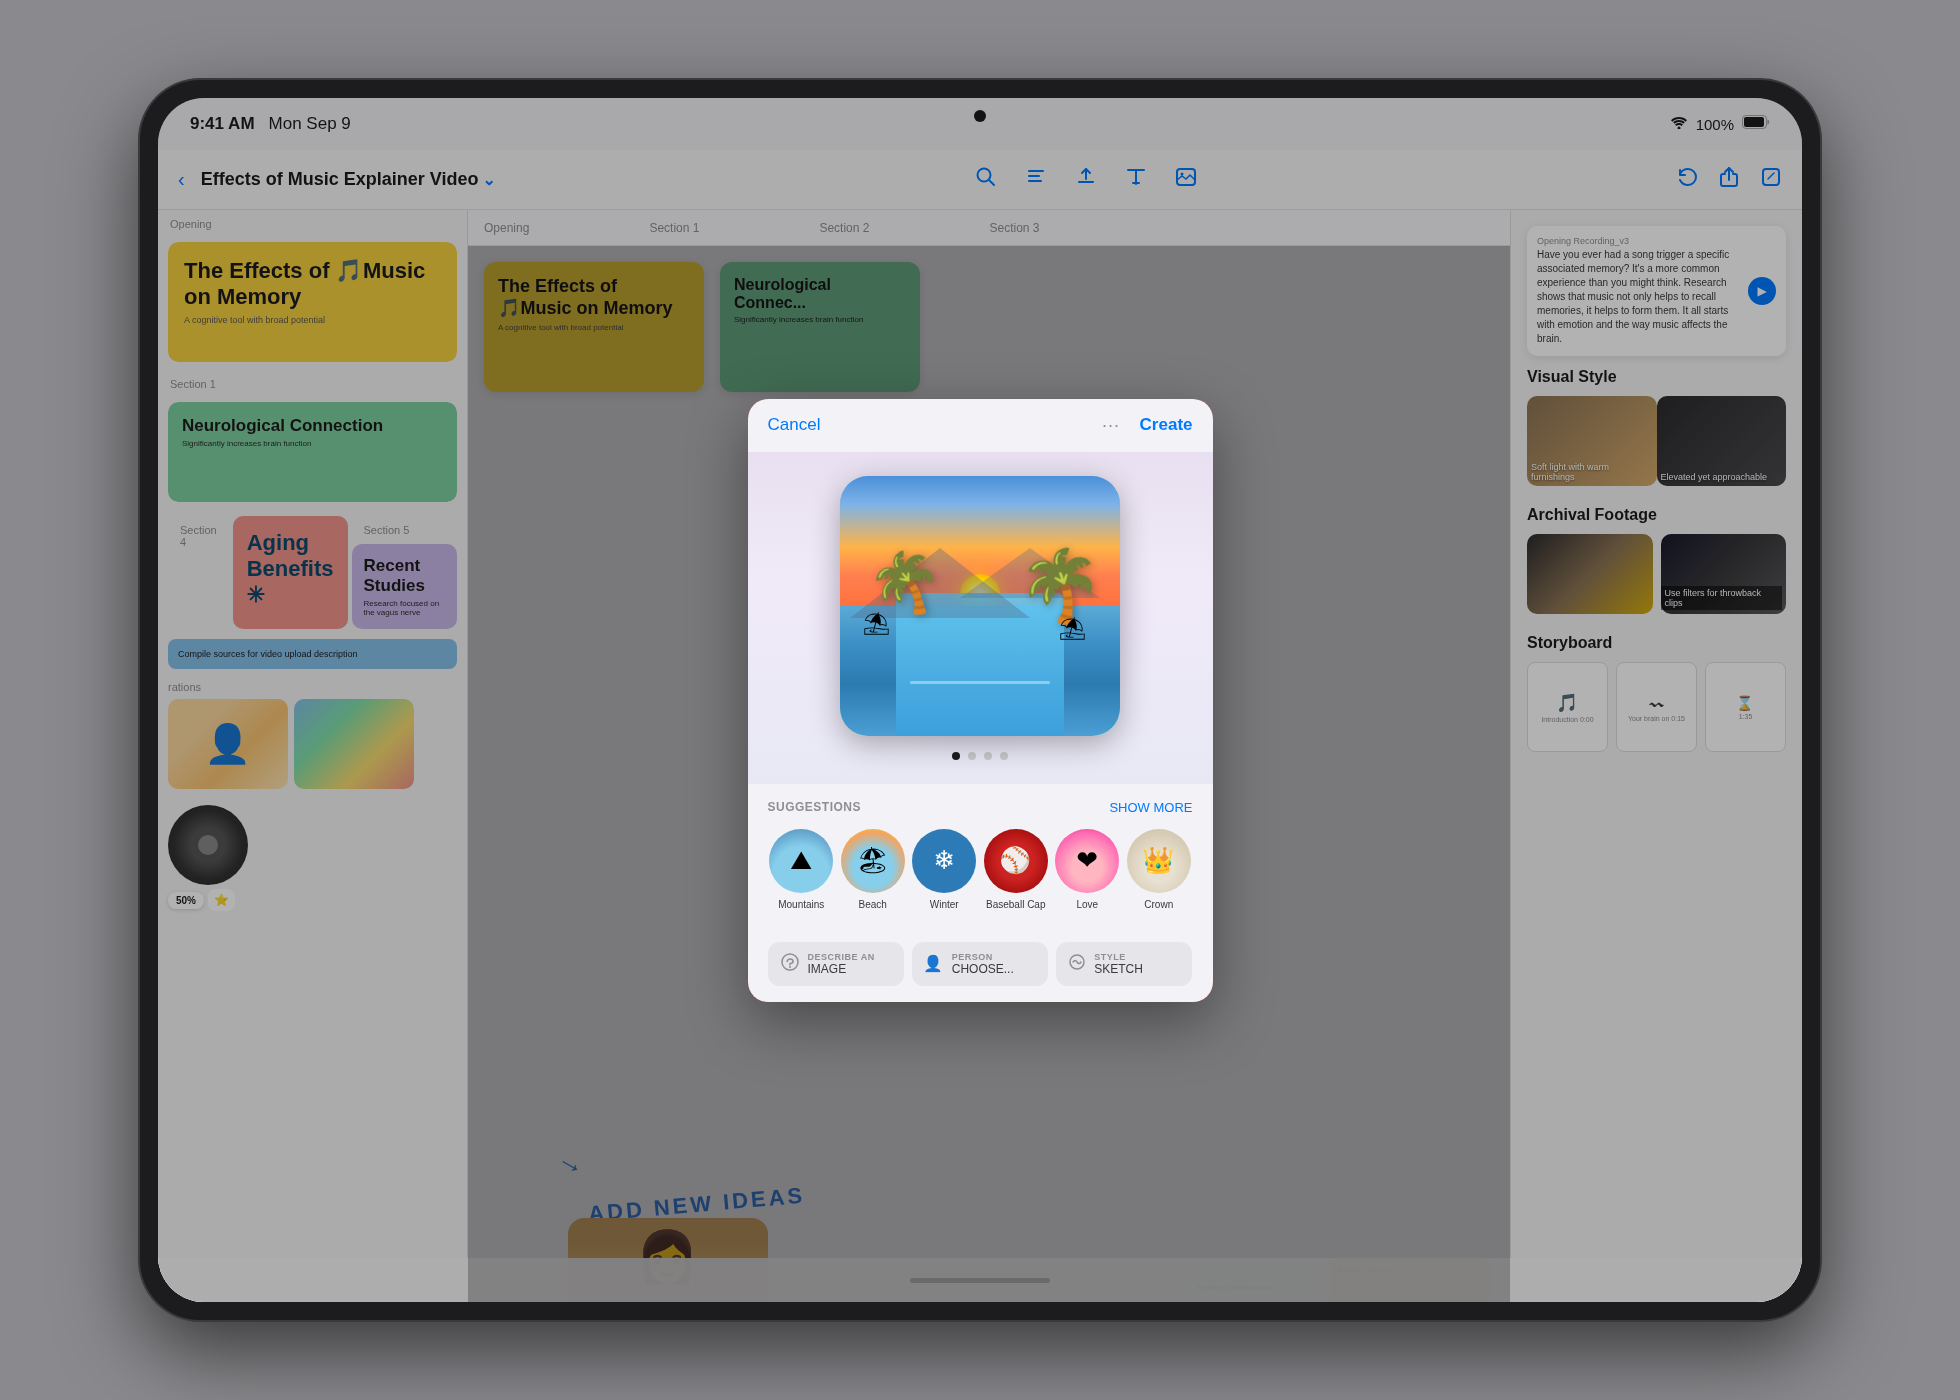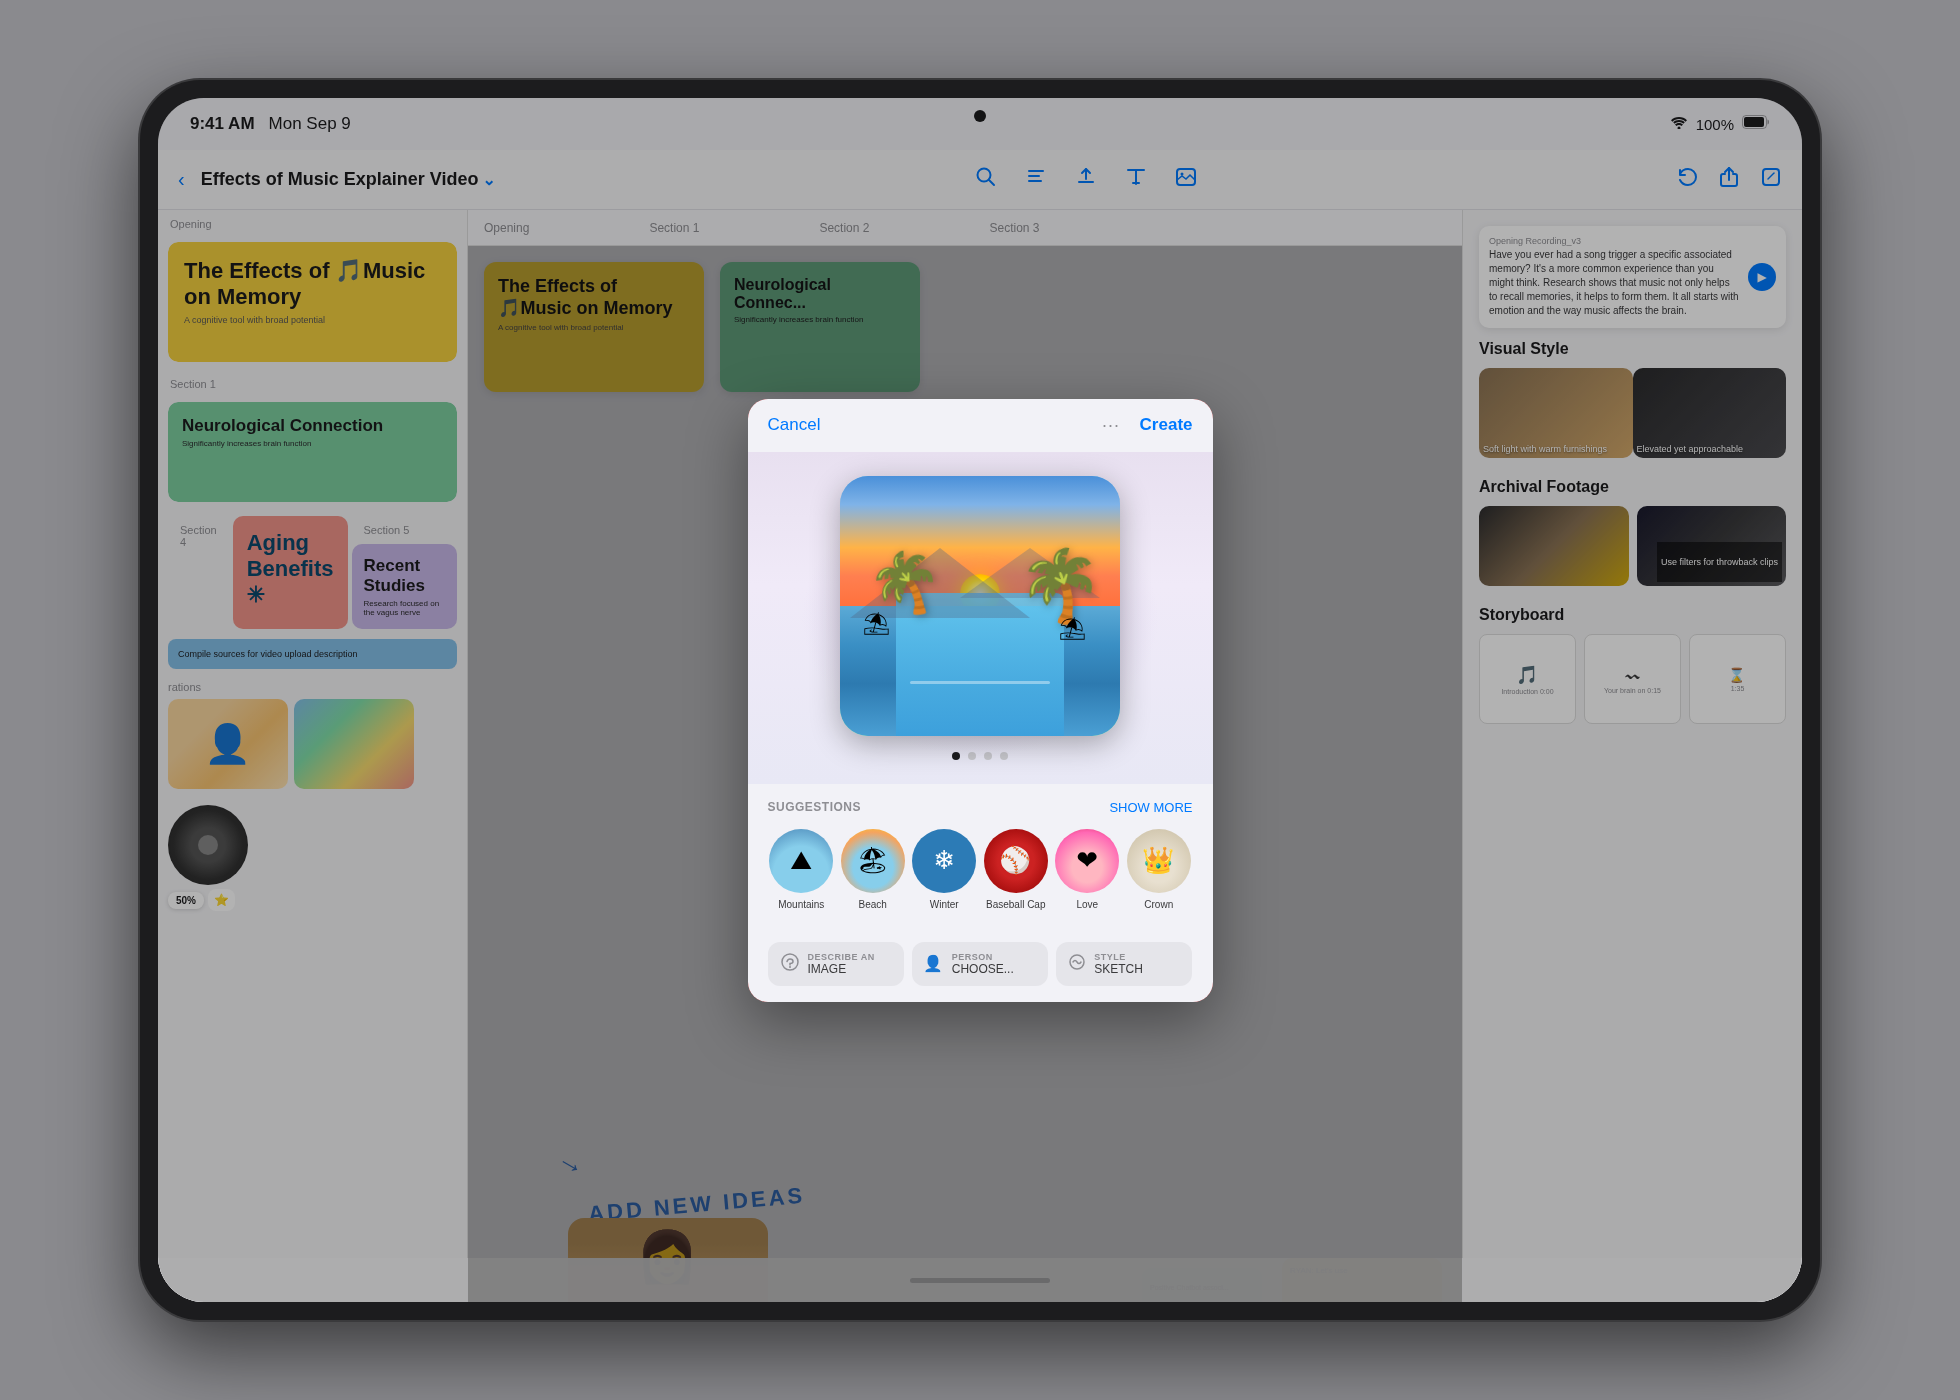--- a/index.html
+++ b/index.html
@@ -254,21 +254,21 @@
       gap: 120px;
     }
 
     .section-tab {
       font-size: 12px;
       color: #8e8e93;
     }
 
     
     .right-panel {
-      width: 340px;
+      width: 292px;
       background: #f5f5f7;
       border-left: 1px solid #ddd;
       overflow-y: auto;
       padding: 16px;
     }
 
     .right-section-title {
       font-size: 16px;
       font-weight: 600;
       color: #1c1c1e;
@@ -317,21 +317,21 @@
       position: relative;
     }
 
     .arch-thumb-label {
       position: absolute;
       bottom: 4px;
       right: 4px;
       font-size: 9px;
       color: #fff;
       background: rgba(0,0,0,0.5);
-      padding: 15px 4px;
+      padding: 2px 4px;
       border-radius: 0;
     }
 
     .storyboard-section { margin-top: 4px; }
 
     .storyboard-grid {
       display: flex;
       gap: 8px;
     }
 

